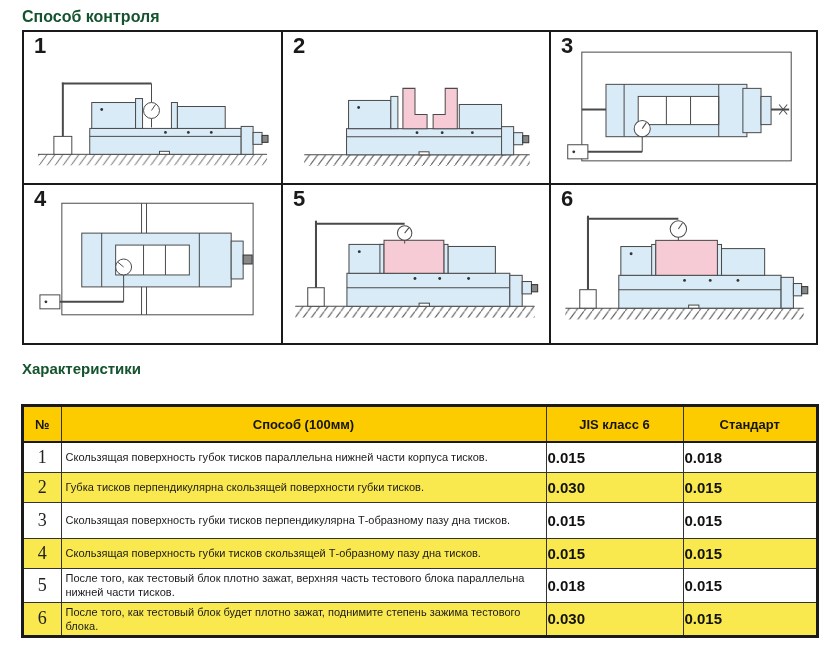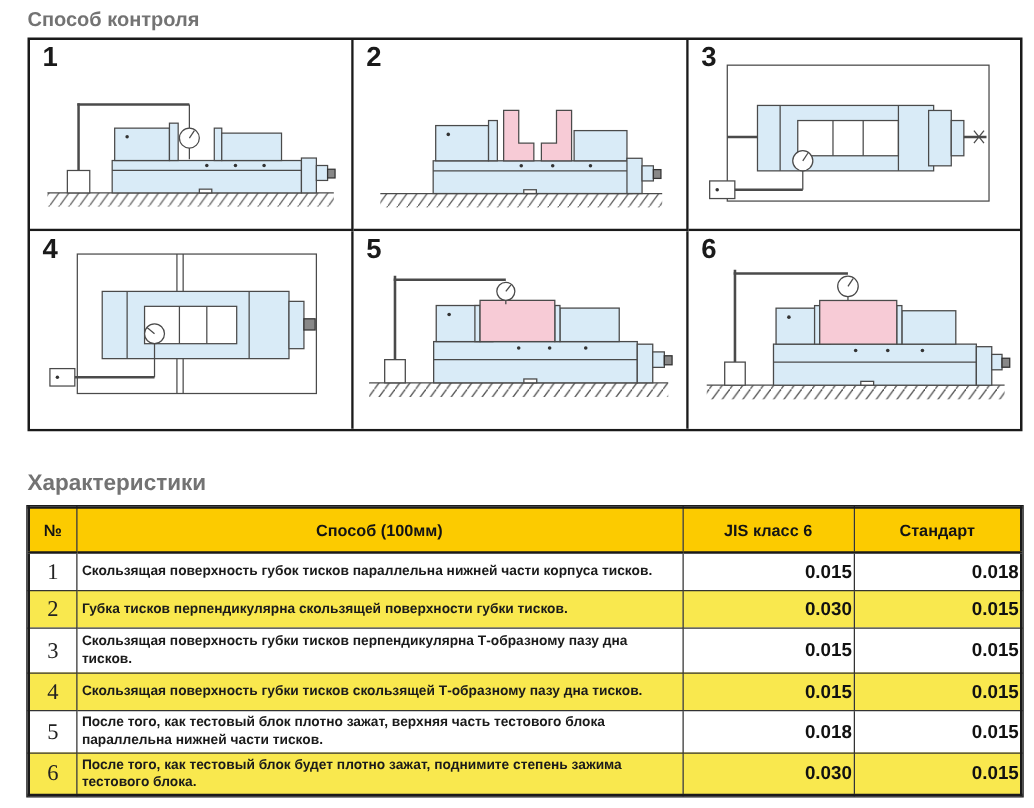--- a/index.html
+++ b/index.html
@@ -1,21 +1,21 @@
 <!DOCTYPE html>
 <html style="--header-bg: #fccb00; --highlight-bg: #f9e84e; --vise-fill: #d9ebf7; --pink-fill: #f7cbd6;"><head>
 <meta charset="utf-8">
 <style>
   html,body{margin:0;padding:0;background:#fff;}
   body{width:827px;height:646px;position:relative;overflow:hidden;
        font-family:"Liberation Sans","DejaVu Sans",sans-serif;color:#111;}
 
-  .sec-title{font-weight:bold;font-size:16px;color:#737373;margin:0;}
+  .sec-title{font-weight:bold;font-size:16px;color:#14532d;margin:0;}
   #methods-title{position:absolute;left:22px;top:8px;}
-  #chars-title{position:absolute;left:22px;top:376px;font-size:18px;}
+  #chars-title{position:absolute;left:22px;top:360px;font-size:15px;}
 
   
   .dgrid{position:absolute;left:22px;top:30px;width:792px;height:311px;
          border:2px solid #1a1a1a;display:grid;
          grid-template-columns:259px 268px 1fr;
          grid-template-rows:153px 1fr;background:#fff;}
   .panel{position:relative;background:#fff;border-right:2px solid #1a1a1a;border-bottom:2px solid #1a1a1a;}
   .panel.last-col{border-right:none;}
   .panel.last-row{border-bottom:none;}
   .pnum{position:absolute;top:2px;left:10px;font-size:22px;font-weight:bold;color:#1a1a1a;line-height:1.1;}
@@ -35,22 +35,22 @@
   .chr th,.chr td{border:1px solid #333;}
   .chr{border:2px solid #1a1a1a;outline:1px solid #1a1a1a;}
   .chr th{background:var(--header-bg,#fccb00);color:#141414;font-size:13px;
           font-weight:bold;height:32px;border-bottom:2px solid #1a1a1a;}
   .col-num{width:38px;}
   .col-el{width:485px;}
   .col-jis{width:137px;}
   .col-std{width:134px;}
   .cell-num{font-family:"Liberation Serif","DejaVu Serif",serif;font-size:18px;
             text-align:center;color:#222;}
-  .cell-el{font-size:11px;color:#1a1a1a;padding:2px 4px;line-height:1.3;font-weight:bold;}
-  .cell-val{font-size:15px;font-weight:600;text-align:right;color:#111;}
+  .cell-el{font-size:11px;color:#1a1a1a;padding:2px 4px;line-height:1.3;}
+  .cell-val{font-size:15px;font-weight:600;text-align:left;color:#111;}
   tr.hl td{background:var(--highlight-bg,#f9e84e);}
   tr.r1{height:30px;} tr.r2{height:30px;} tr.r3{height:36px;}
   tr.r4{height:30px;} tr.r5{height:34px;} tr.r6{height:34px;}
 </style>
 </head>
 <body>
 
 <h2 class="sec-title" id="methods-title">Способ контроля</h2>
 
 <div class="dgrid">

